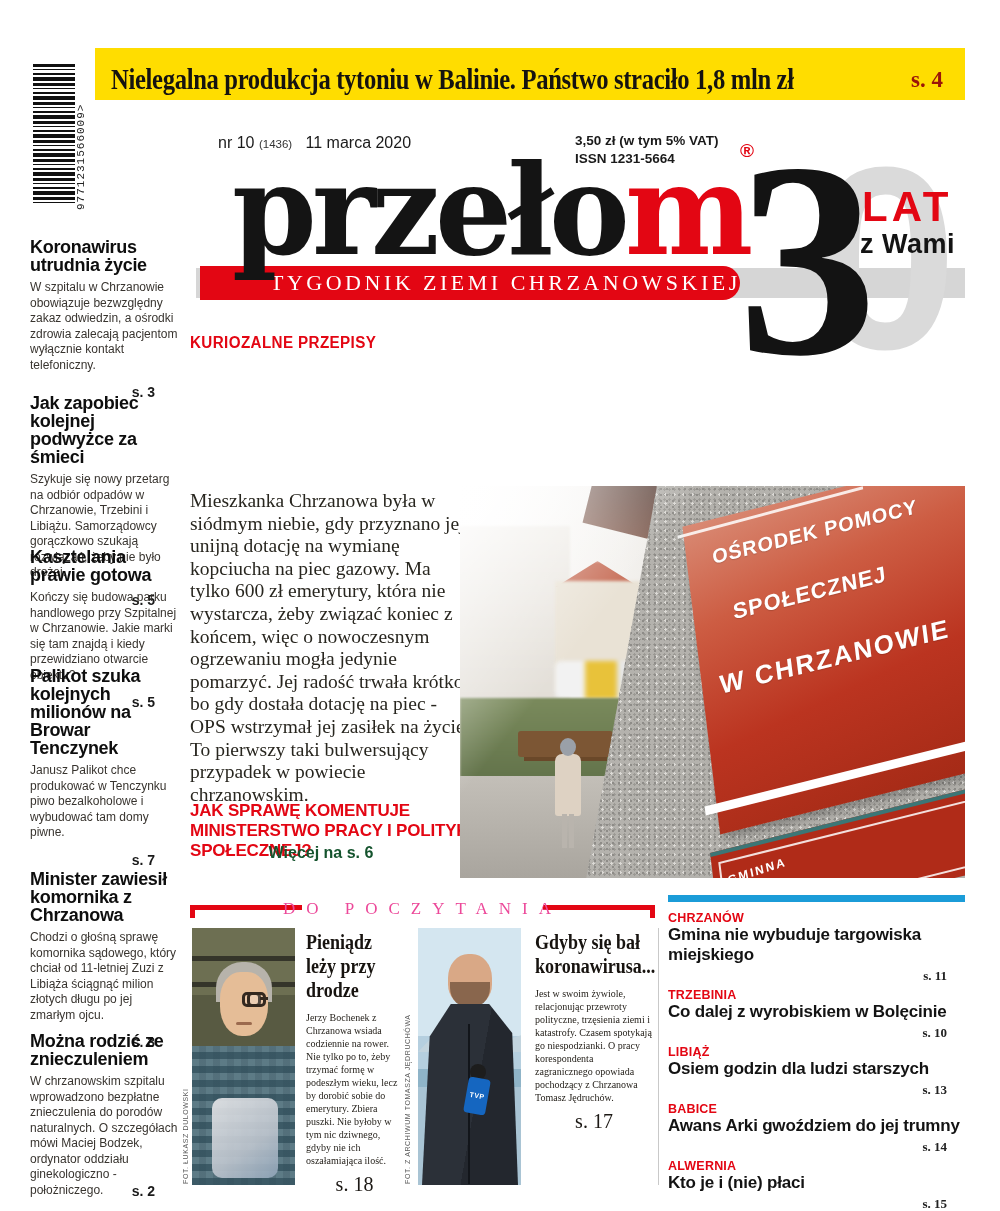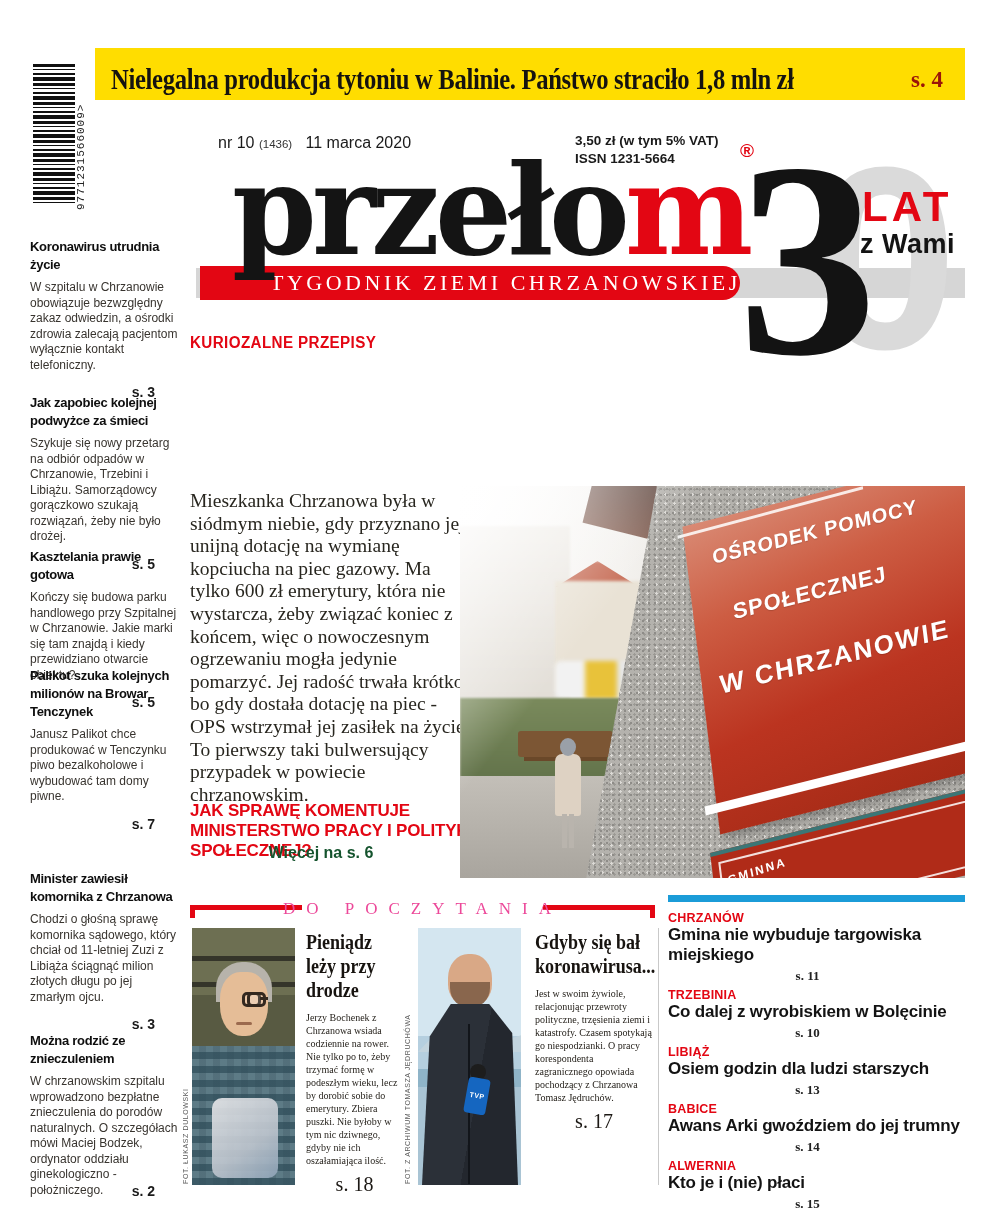--- a/index.html
+++ b/index.html
@@ -36,21 +36,21 @@
   .tagline-pill { position:absolute; left:200px; top:266px; width:540px; height:34px; background:#e30613;
     border-radius:0 17px 17px 0; z-index:3; text-align:center; padding-left:70px;
     font-family:"Liberation Serif", serif; font-size:22px; line-height:34px; letter-spacing:3.5px; color:#fff; white-space:nowrap; }
 
   .anniv-0 { position:absolute; left:813px; top:128px; font:bold 260px/260px "Liberation Sans", sans-serif; color:#dadada; z-index:1; }
   .anniv-3 { position:absolute; left:738px; top:120px; font:bold 278px/278px "Liberation Serif", serif; color:#131313; z-index:2; }
   .anniv-lat { position:absolute; left:862px; top:186px; font:bold 42px/42px "Liberation Sans", sans-serif; letter-spacing:4px; color:#e30613; z-index:3; }
   .anniv-with { position:absolute; left:860px; top:231px; font:bold 27px/27px "Liberation Sans", sans-serif; letter-spacing:.5px; color:#131313; z-index:3; }
   .sb-item { position:absolute; left:30px; width:148px; }
   .sb1{top:238px}.sb2{top:394px}.sb3{top:548px}.sb4{top:667px}.sb5{top:870px}.sb6{top:1032px}
-  .sb-title { font-weight:bold; font-size:13px; line-height:18px; letter-spacing:-0.3px; color:#0e0e0e; margin-bottom:6px; }
+  .sb-title { font-weight:bold; font-size:18px; line-height:18px; letter-spacing:-0.3px; color:#0e0e0e; margin-bottom:6px; }
   .sb-body { font-size:12px; line-height:15.5px; color:#38342f; }
   .sb-page { font-weight:bold; font-size:14px; color:#1a1a1a; text-align:right; padding-right:23px; margin-top:11px; }
   .sb6 .sb-page { margin-top:-15px; }
 
   
   .kicker { position:absolute; left:190px; top:334px; font-weight:bold; font-size:16px; letter-spacing:.4px; color:#e30613;
     transform:scaleX(.95); transform-origin:left top; }
   .headline { position:absolute; left:188px; top:352px; width:790px; font-family:"Liberation Serif", serif; font-weight:bold;
     color:#161412; font-size:54px; line-height:60px; letter-spacing:-1.5px; }
   .headline span { display:block; transform:scaleX(.92); transform-origin:left top; white-space:nowrap; }
@@ -142,21 +142,21 @@
   .feat-page { font-family:"Liberation Serif", serif; font-size:20px; color:#1c1814; text-align:center; margin-top:6px; }
 
   .feat-divider { position:absolute; left:658px; top:928px; width:1px; height:257px; background:#c9c9c9; }
 
   
   .news-col { position:absolute; left:668px; top:895px; width:297px; }
   .blue-bar { width:100%; height:7px; background:#1b9cd8; margin-bottom:9px; }
   .ni { margin-bottom:4px; }
   .ni-cat { color:#e30613; font-weight:bold; font-size:12.5px; line-height:14px; letter-spacing:.2px; }
   .ni-title { color:#131313; font-weight:bold; font-size:17px; line-height:20px; letter-spacing:-0.2px; }
-  .ni-page { font-family:"Liberation Serif", serif; font-weight:bold; font-size:13px; color:#222; text-align:center; padding-right:18px; margin-top:3px; }
+  .ni-page { font-family:"Liberation Serif", serif; font-weight:bold; font-size:13px; color:#222; text-align:right; padding-right:18px; margin-top:3px; }
 </style>
 </head>
 <body>
 
 <div class="page">
 
   <div class="top-banner">
     <span class="top-banner-text">Nielegalna produkcja tytoniu w Balinie. Państwo straciło 1,8 mln zł</span>
     <span class="top-banner-page">s. 4</span>
   </div>

